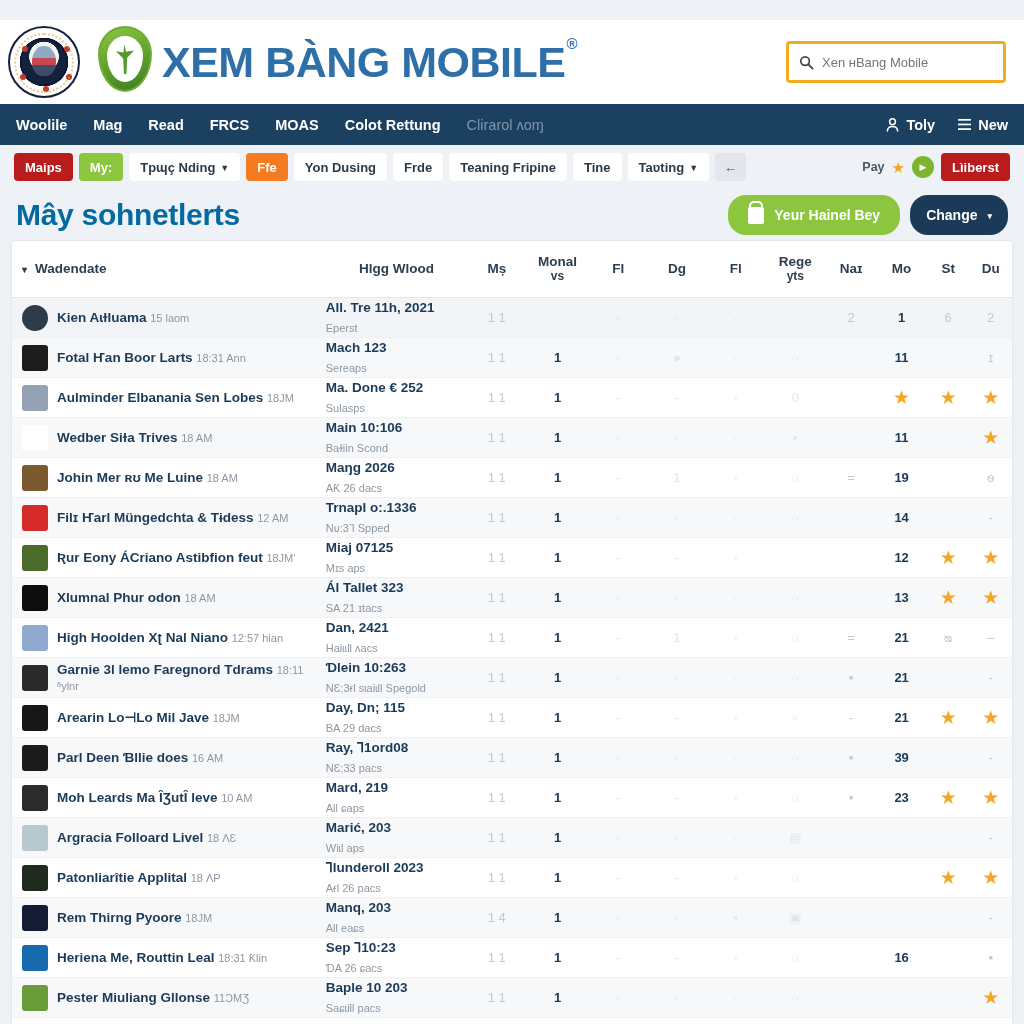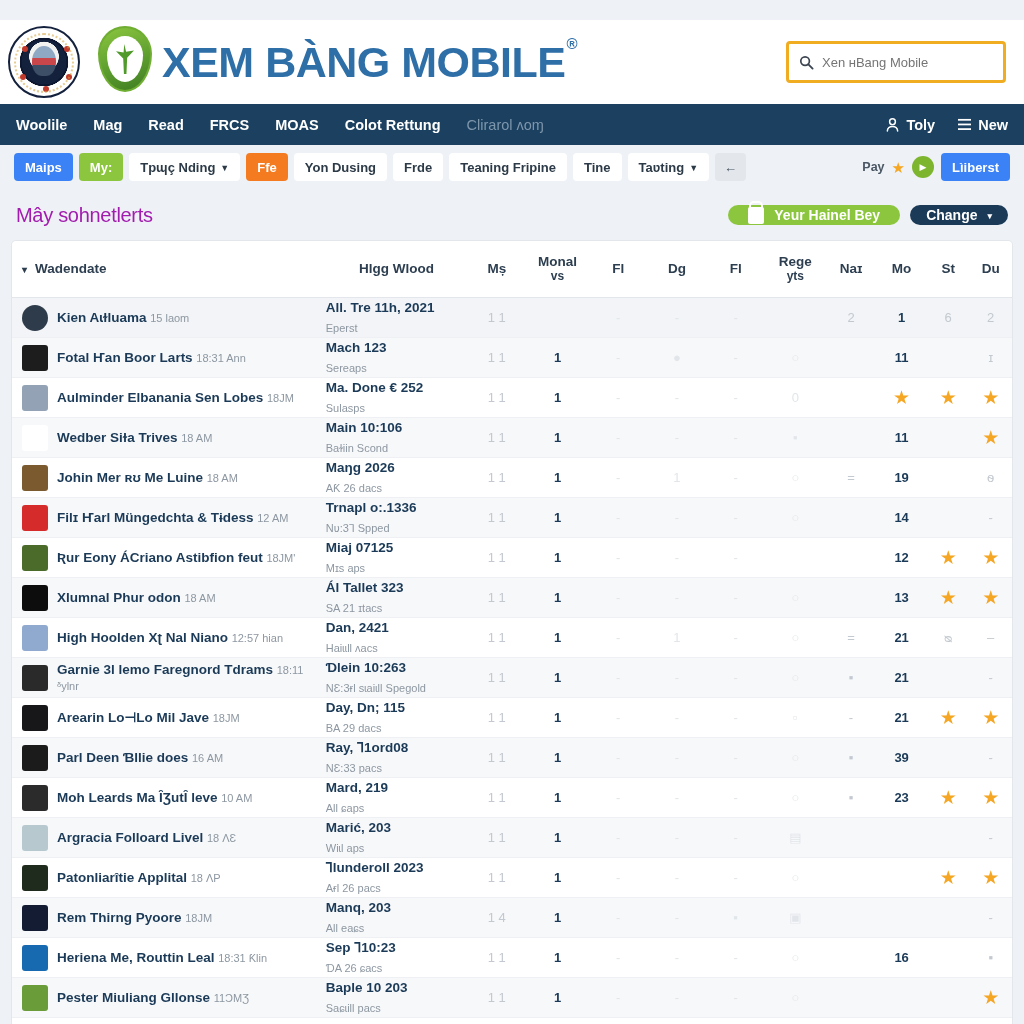--- a/index.html
+++ b/index.html
@@ -164,21 +164,21 @@
     gap: 5px;
     padding: 0 11px;
     border-radius: 4px;
     font-size: 13px;
     font-weight: 700;
     white-space: nowrap;
     cursor: pointer;
     border: 0;
     font-family: inherit;
   }
-  .btn-navy   { background: #3b82f6; color: #fff; }
+  .btn-navy   { background: #b91c1c; color: #fff; }
   .btn-green  { background: #8cc63f; color: #fff; }
   .btn-orange { background: #f47b20; color: #fff; }
   .btn-white  { background: #ffffff; color: #2c3a47; font-weight: 600; }
   .btn-ghost  { background: #e3e7ec; color: #44525f; font-weight: 600; padding: 0 9px; }
   .caret { font-size: 9px; line-height: 1; position: relative; top: 1px; }
 
   .toolbar-right { margin-left: auto; display: flex; align-items: center; gap: 7px; }
   .pay-label { font-size: 12.5px; color: #4a5764; font-weight: 600; }
   .star-sm { color: #f5a623; font-size: 15px; line-height: 1; }
   .play-circle {
@@ -190,28 +190,28 @@
 
   
   .title-row {
     height: 52px;
     display: flex;
     align-items: center;
     padding: 0 16px;
     background: #eef1f5;
   }
   .page-title {
-    font-size: 20px;
-    font-weight: 400;
-    color: #a21caf;
+    font-size: 30px;
+    font-weight: 700;
+    color: #0369a1;
     letter-spacing: -0.3px;
   }
   .title-actions { margin-left: auto; display: flex; align-items: center; gap: 10px; }
   .btn-pill {
-    height: 20px;
+    height: 40px;
     border-radius: 18px;
     display: inline-flex; align-items: center; gap: 10px;
     padding: 0 20px;
     font-size: 14px; font-weight: 700;
     cursor: pointer; border: 0; font-family: inherit;
   }
   .pill-green { background: #8cc63f; color: #ffffff; }
   .pill-navy  { background: #1b3a57; color: #ffffff; padding: 0 16px; }
   .lock-icon {
     width: 16px; height: 17px;

